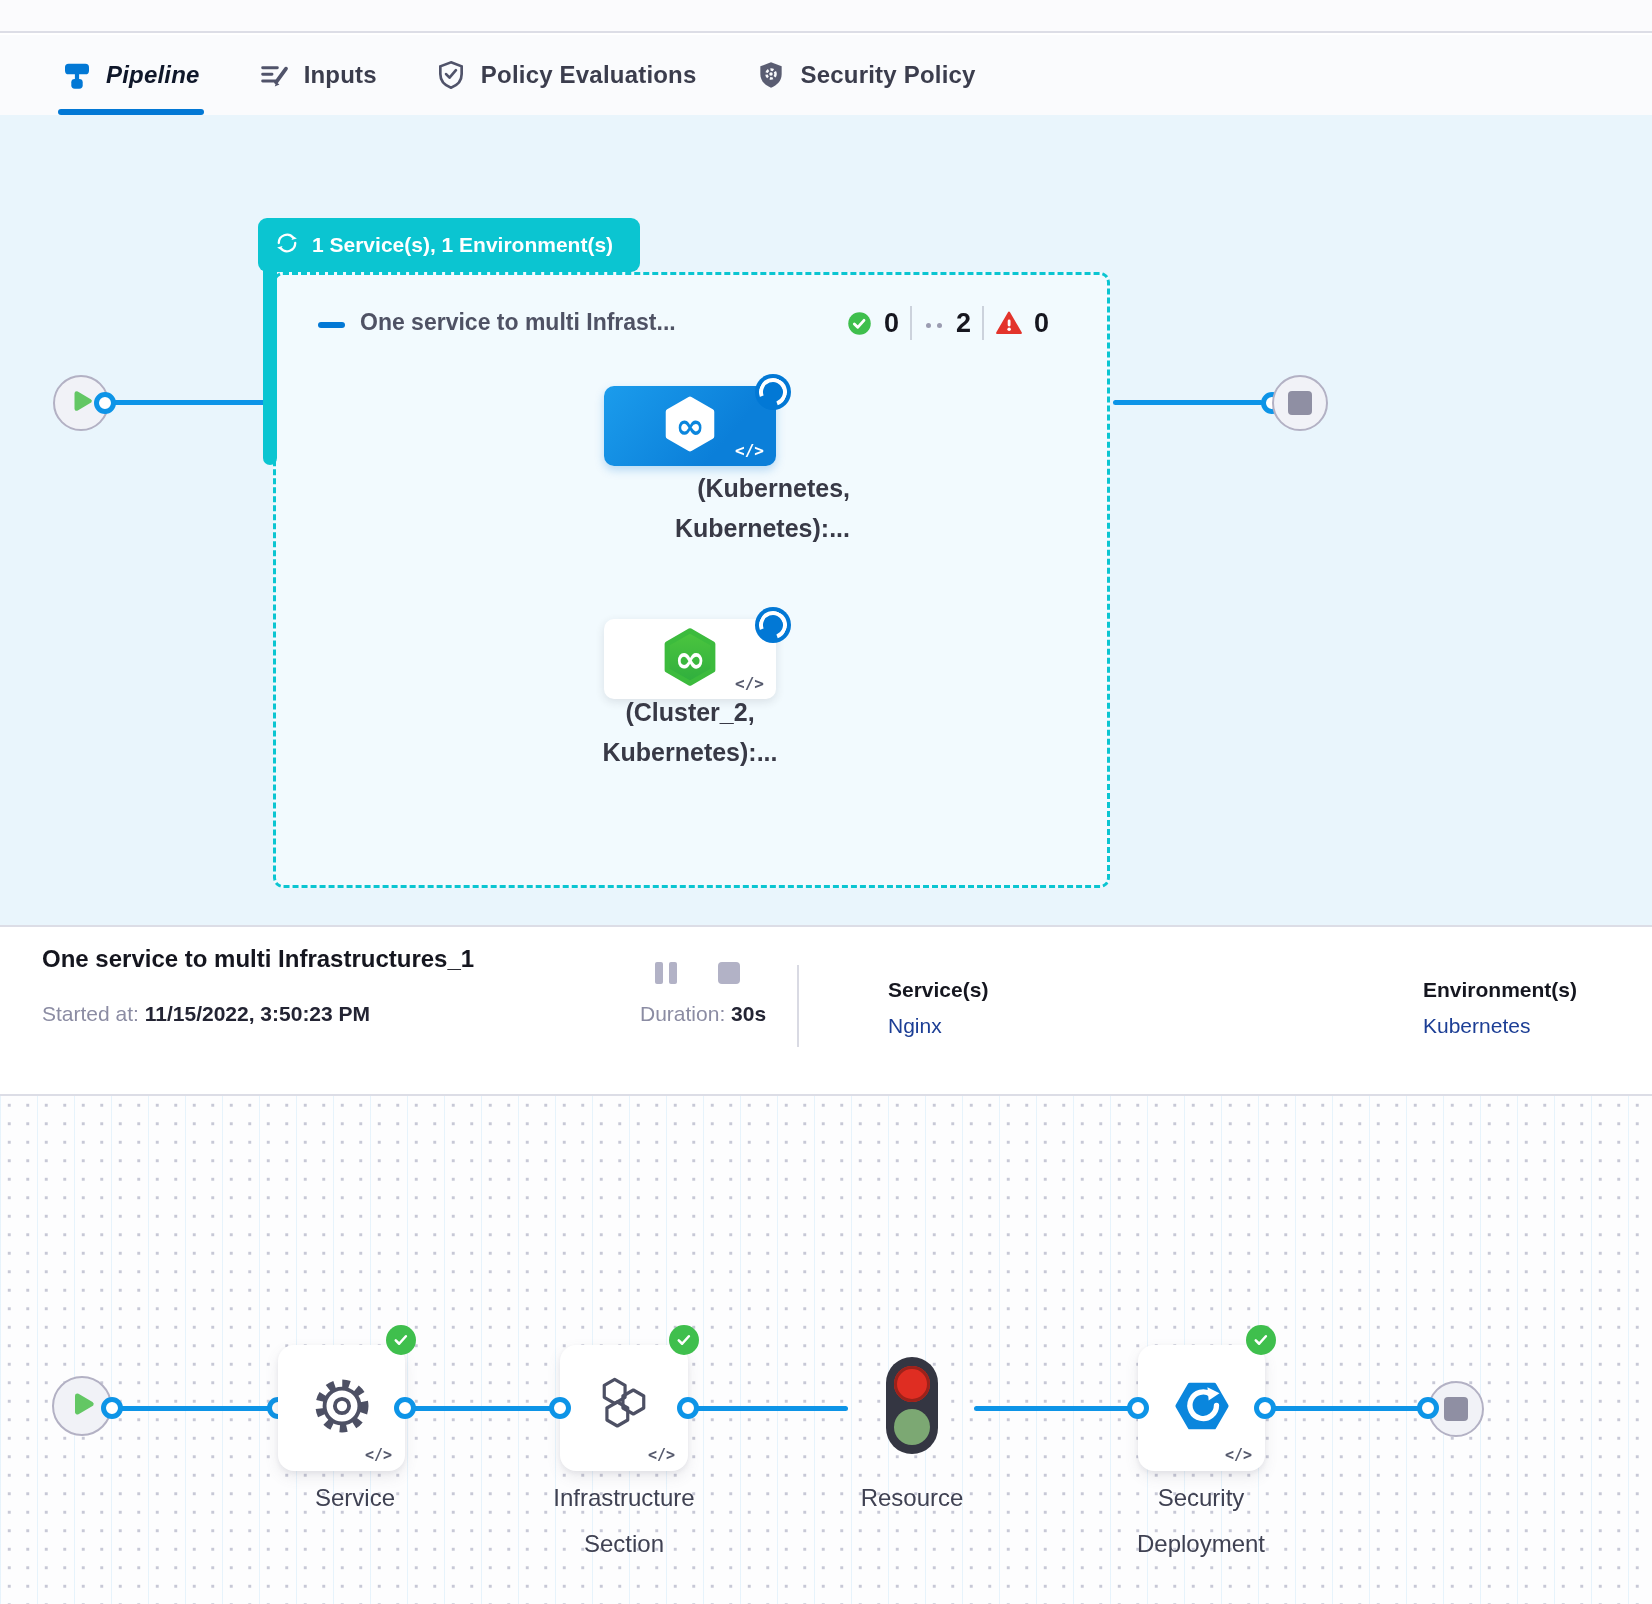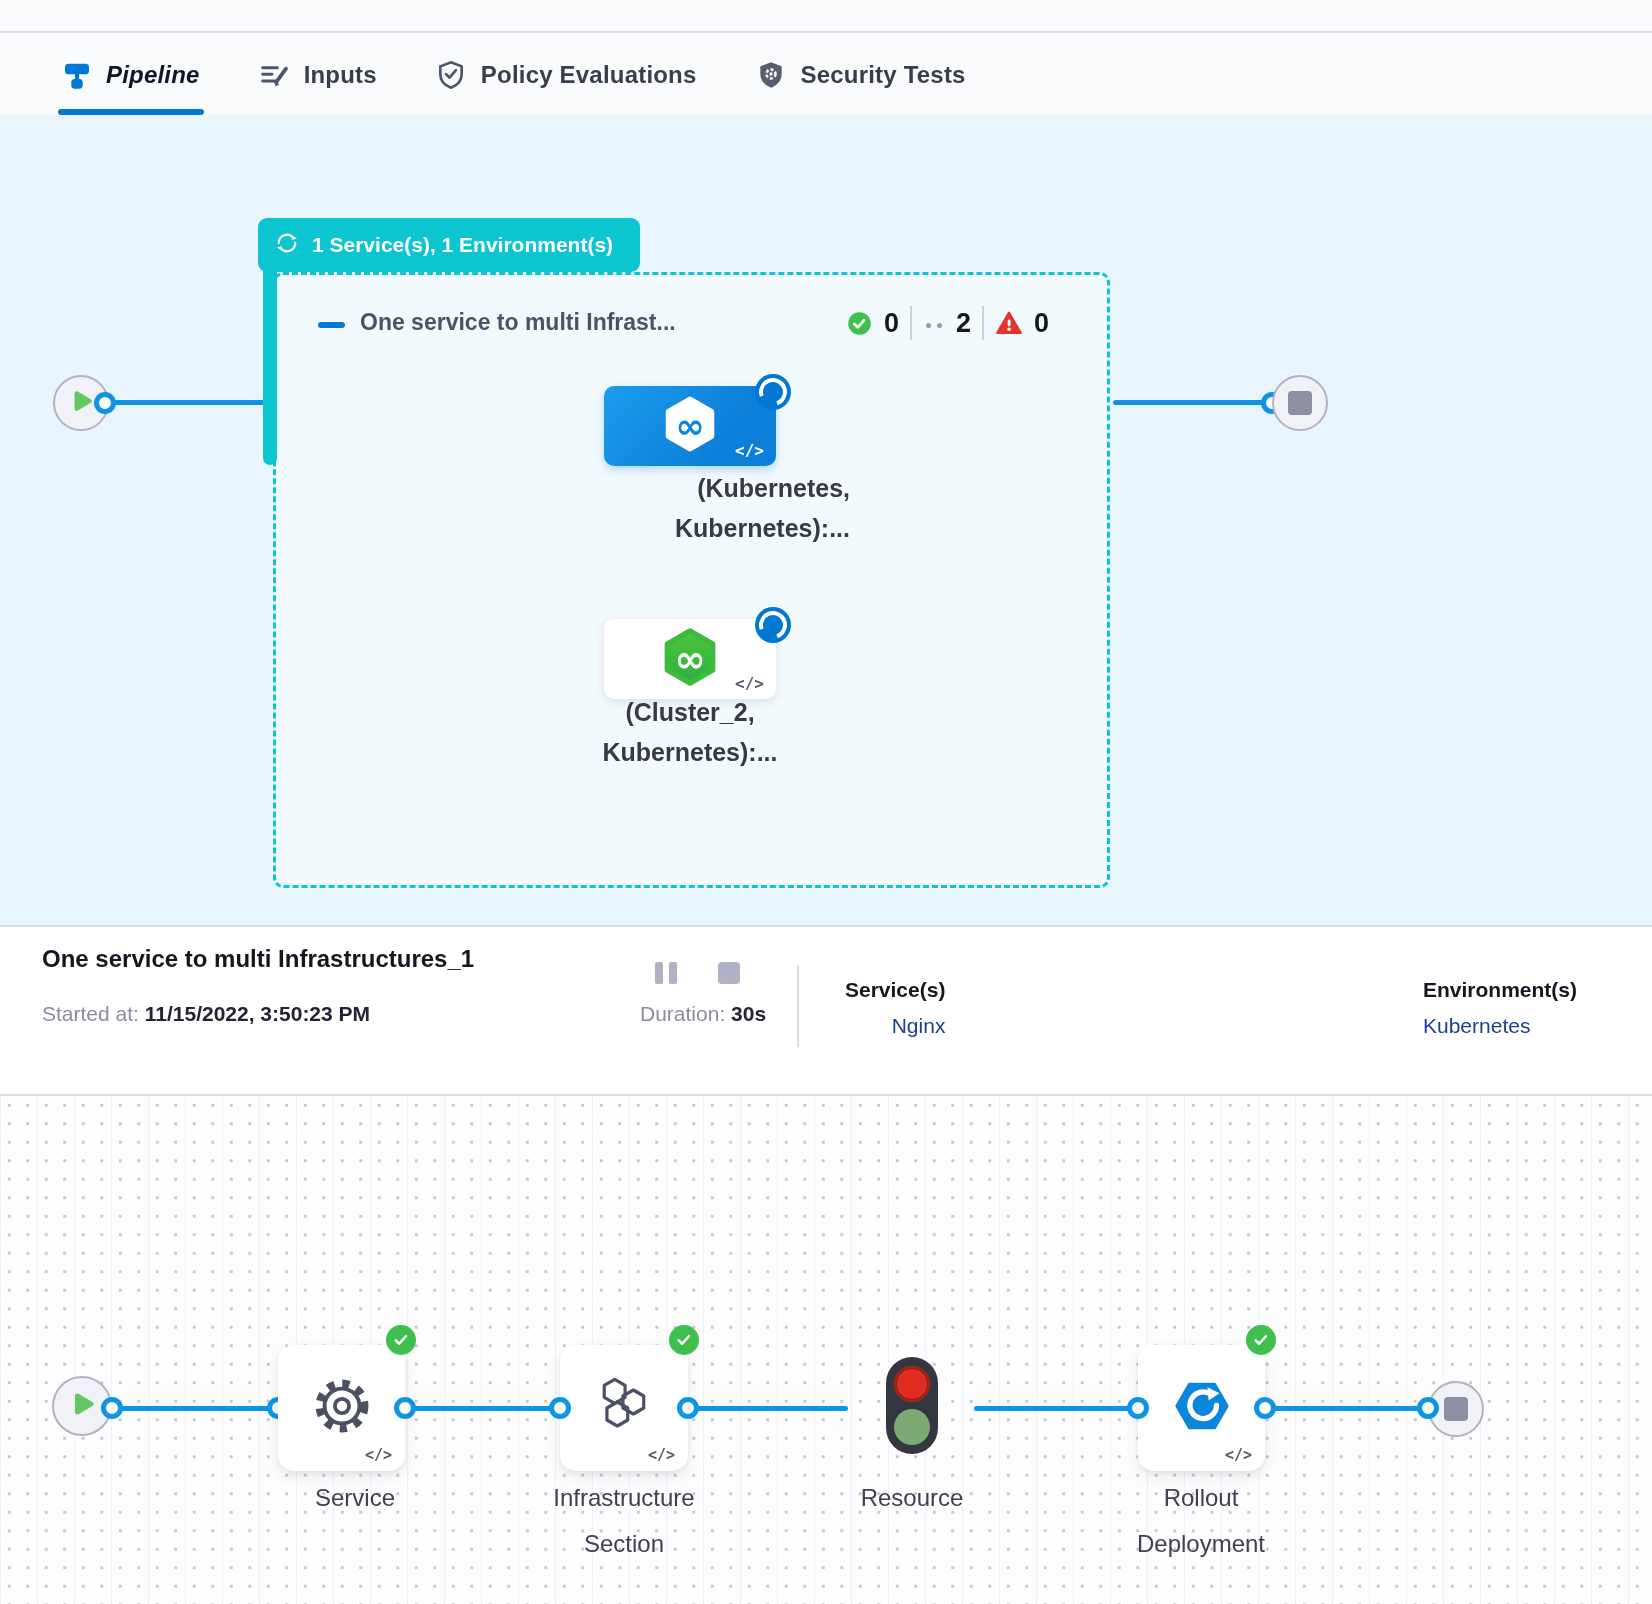--- a/index.html
+++ b/index.html
@@ -105,21 +105,21 @@
       <span class="tab-label">Policy Evaluations</span>
     </div>
     <div class="tab">
       <span>
         <svg width="32" height="32" viewBox="0 0 24 24">
             <path d="M12 2.5l8 3v5.8c0 5-3.4 8.6-8 10.2-4.6-1.6-8-5.2-8-10.2V5.5z" fill="#5a5d72"></path>
             <circle cx="12" cy="11.2" r="3.4" fill="none" stroke="#fafbfd" stroke-width="1.9" stroke-dasharray="2.3 1.5"></circle>
             <circle cx="12" cy="11.2" r="1.3" fill="#fafbfd"></circle>
           </svg>
       </span>
-      <span class="tab-label">Security Tests</span>
+      <span class="tab-label">Security Policy</span>
     </div>
   </div>
 
   <div class="abs canvas-top"></div>
 
   <div class="abs terminal-circle" style="left:53px;top:375px;">
     <span>
       <svg width="26" height="26" viewBox="0 0 24 24">
           <polygon points="8,5 20,12 8,19" fill="#63c764" stroke="#63c764" stroke-width="4" stroke-linejoin="round"></polygon>
         </svg>
@@ -218,21 +218,21 @@
     <span class="pause-bar"></span><span class="pause-bar" style="margin-right:0;"></span>
   </div>
   <div class="abs icon-btn" style="left:718px;top:962px;">
     <span class="stop-sq"></span>
   </div>
   <div class="abs info-sub" style="left:640px;top:1002px;text-align:right;">
     <span>Duration:</span>
     <b>30s</b>
   </div>
   <div class="abs vdiv" style="left:797px;top:965px;"></div>
-  <div class="abs" style="left:845px;top:978px;text-align:right;">
+  <div class="abs" style="left:888px;top:978px;">
     <div class="kv-label">Service(s)</div>
     <div class="kv-link" style="margin-top:12px;">Nginx</div>
   </div>
   <div class="abs" style="left:1423px;top:978px;">
     <div class="kv-label">Environment(s)</div>
     <div class="kv-link" style="margin-top:12px;">Kubernetes</div>
   </div>
 
   <div class="abs canvas-bottom"></div>
 
@@ -306,21 +306,21 @@
         </svg>
     </span>
     <span class="code-glyph">&lt;/&gt;</span>
   </div>
   <div class="abs check-badge" style="left:1246px;top:1325px;">
     <svg width="18" height="18" viewBox="0 0 24 24">
         <path d="M5 12.5l4.5 4.5 9-10" stroke="#fff" stroke-width="3.4" fill="none" stroke-linecap="round" stroke-linejoin="round"></path>
       </svg>
   </div>
   <div class="abs step-label" style="left:1071px;top:1475px;">
-    <div>Rollout</div>
+    <div>Security</div>
     <div>Deployment</div>
   </div>
 
   <div class="abs conn-dot" style="left:101px;top:1397px;"></div>
   <div class="abs conn-dot" style="left:267px;top:1397px;"></div>
   <div class="abs conn-dot" style="left:394px;top:1397px;z-index:3;"></div>
   <div class="abs conn-dot" style="left:549px;top:1397px;z-index:3;"></div>
   <div class="abs conn-dot" style="left:677px;top:1397px;z-index:3;"></div>
   <div class="abs conn-dot" style="left:1127px;top:1397px;z-index:3;"></div>
   <div class="abs conn-dot" style="left:1254px;top:1397px;z-index:3;"></div>

